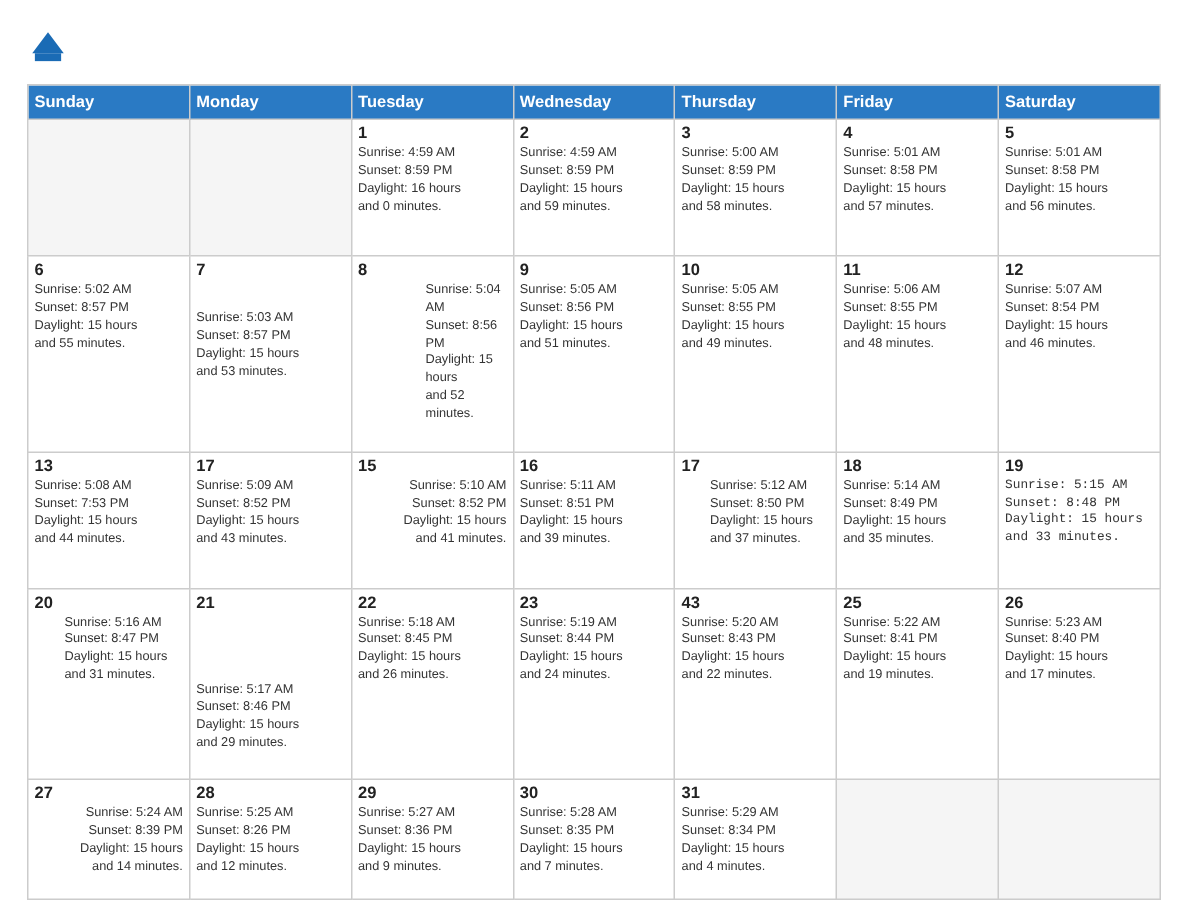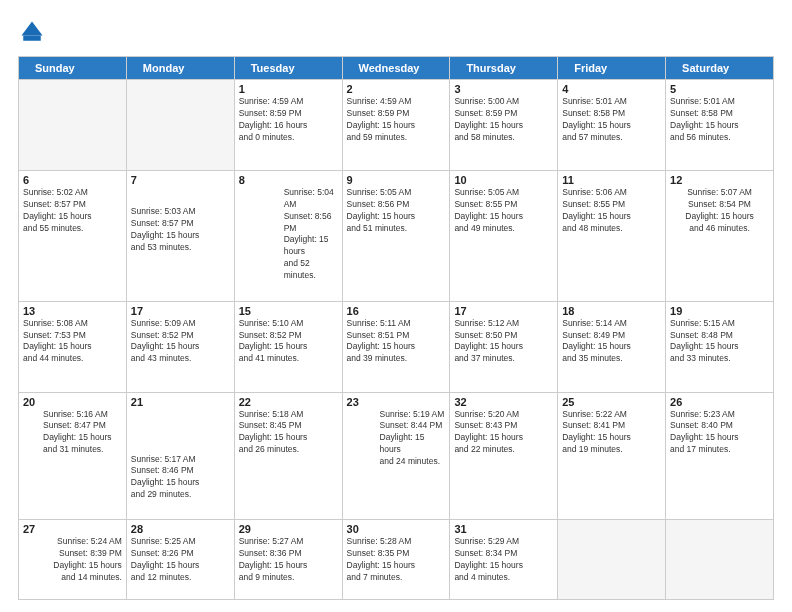--- a/index.html
+++ b/index.html
@@ -63,21 +63,21 @@
     .calendar {
       width: 100%;
       border-collapse: collapse;
       flex: 1;
     }
     .calendar th {
       background: #2a7ac4;
       color: #fff;
       font-size: 11px;
       font-weight: bold;
-      padding: 5px 16px;
+      padding: 5px 4px;
       text-align: left;
       border: 1px solid #ccc;
     }
     .calendar td {
       border: 1px solid #ccc;
       vertical-align: top;
       padding: 3px 4px;
       font-size: 9px;
       color: #333;
       background: #fff;
@@ -214,21 +214,21 @@
           </td>
           <td>
             <div class="day-number">11</div>
             <div class="day-info" style="white-space: pre-line;">Sunrise: 5:06 AM
 Sunset: 8:55 PM
 Daylight: 15 hours
 and 48 minutes.</div>
           </td>
           <td>
             <div class="day-number">12</div>
-            <div class="day-info" style="white-space: pre-line; text-align: center;">Sunrise: 5:07 AM
+            <div class="day-info" style="white-space: pre-line;">Sunrise: 5:07 AM
 Sunset: 8:54 PM
 Daylight: 15 hours
 and 46 minutes.</div>
           </td>
         </tr>
         <tr>
           <td>
             <div class="day-number">13</div>
             <div class="day-info" style="white-space: pre-line;">Sunrise: 5:08 AM
 Sunset: 7:53 PM
@@ -237,49 +237,49 @@
           </td>
           <td>
             <div class="day-number">17</div>
             <div class="day-info" style="white-space: pre-line;">Sunrise: 5:09 AM
 Sunset: 8:52 PM
 Daylight: 15 hours
 and 43 minutes.</div>
           </td>
           <td>
             <div class="day-number">15</div>
-            <div class="day-info" style="white-space: pre-line;">Sunrise: 5:10 AM
+            <div class="day-info" style="white-space: pre-line; text-align: right;">Sunrise: 5:10 AM
 Sunset: 8:52 PM
 Daylight: 15 hours
 and 41 minutes.</div>
           </td>
           <td>
             <div class="day-number">16</div>
             <div class="day-info" style="white-space: pre-line;">Sunrise: 5:11 AM
 Sunset: 8:51 PM
 Daylight: 15 hours
 and 39 minutes.</div>
           </td>
           <td>
             <div class="day-number">17</div>
-            <div class="day-info" style="white-space: pre-line;">Sunrise: 5:12 AM
+            <div class="day-info" style="white-space: pre-line; margin-left: 19px;">Sunrise: 5:12 AM
 Sunset: 8:50 PM
 Daylight: 15 hours
 and 37 minutes.</div>
           </td>
           <td>
             <div class="day-number">18</div>
             <div class="day-info" style="white-space: pre-line;">Sunrise: 5:14 AM
 Sunset: 8:49 PM
 Daylight: 15 hours
 and 35 minutes.</div>
           </td>
           <td>
             <div class="day-number">19</div>
-            <div class="day-info" style="white-space: pre-line;">Sunrise: 5:15 AM
+            <div class="day-info" style="white-space: pre-line; font-family: Liberation Mono, monospace;">Sunrise: 5:15 AM
 Sunset: 8:48 PM
 Daylight: 15 hours
 and 33 minutes.</div>
           </td>
         </tr>
         <tr>
           <td>
             <div class="day-number">20</div>
             <div class="day-info" style="white-space: pre-line; margin-left: 20px;">Sunrise: 5:16 AM
 Sunset: 8:47 PM
@@ -295,27 +295,27 @@
           </td>
           <td>
             <div class="day-number">22</div>
             <div class="day-info" style="white-space: pre-line;">Sunrise: 5:18 AM
 Sunset: 8:45 PM
 Daylight: 15 hours
 and 26 minutes.</div>
           </td>
           <td>
             <div class="day-number">23</div>
-            <div class="day-info" style="white-space: pre-line; margin-left: 33px;">Sunrise: 5:19 AM
+            <div class="day-info" style="white-space: pre-line;">Sunrise: 5:19 AM
 Sunset: 8:44 PM
 Daylight: 15 hours
 and 24 minutes.</div>
           </td>
           <td>
-            <div class="day-number">32</div>
+            <div class="day-number">43</div>
             <div class="day-info" style="white-space: pre-line;">Sunrise: 5:20 AM
 Sunset: 8:43 PM
 Daylight: 15 hours
 and 22 minutes.</div>
           </td>
           <td>
             <div class="day-number">25</div>
             <div class="day-info" style="white-space: pre-line;">Sunrise: 5:22 AM
 Sunset: 8:41 PM
 Daylight: 15 hours

